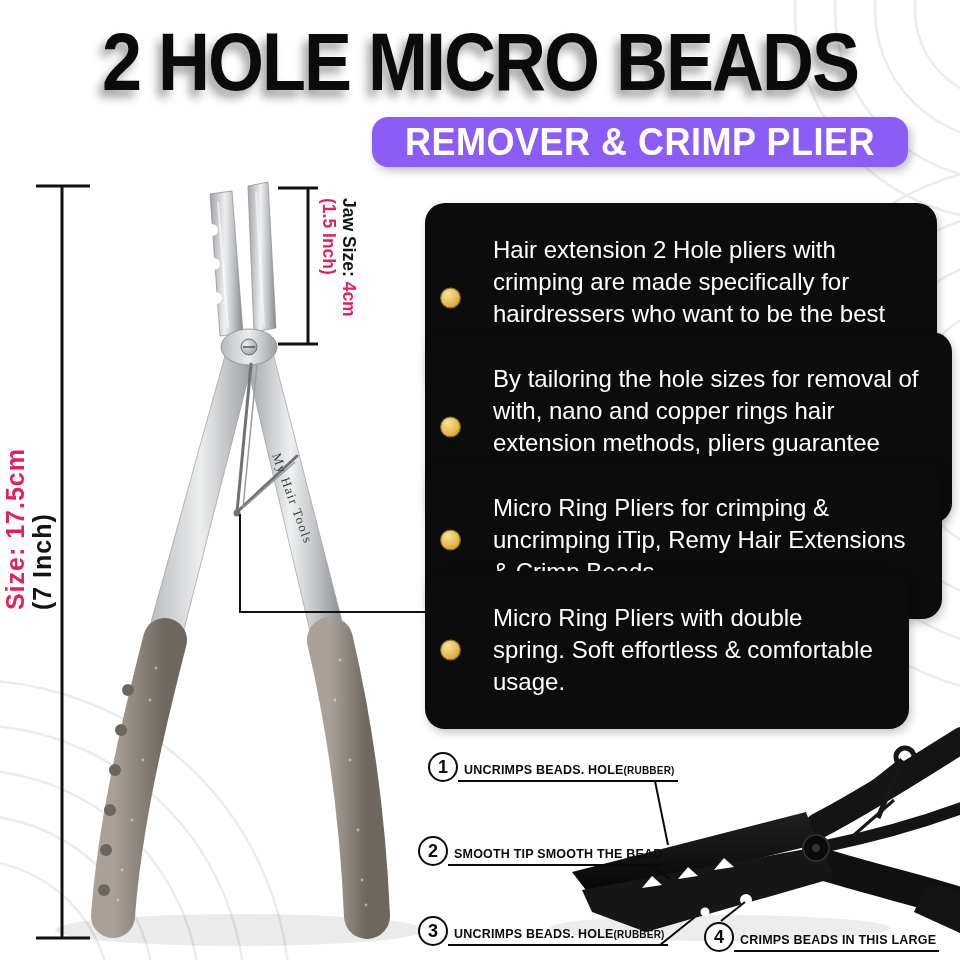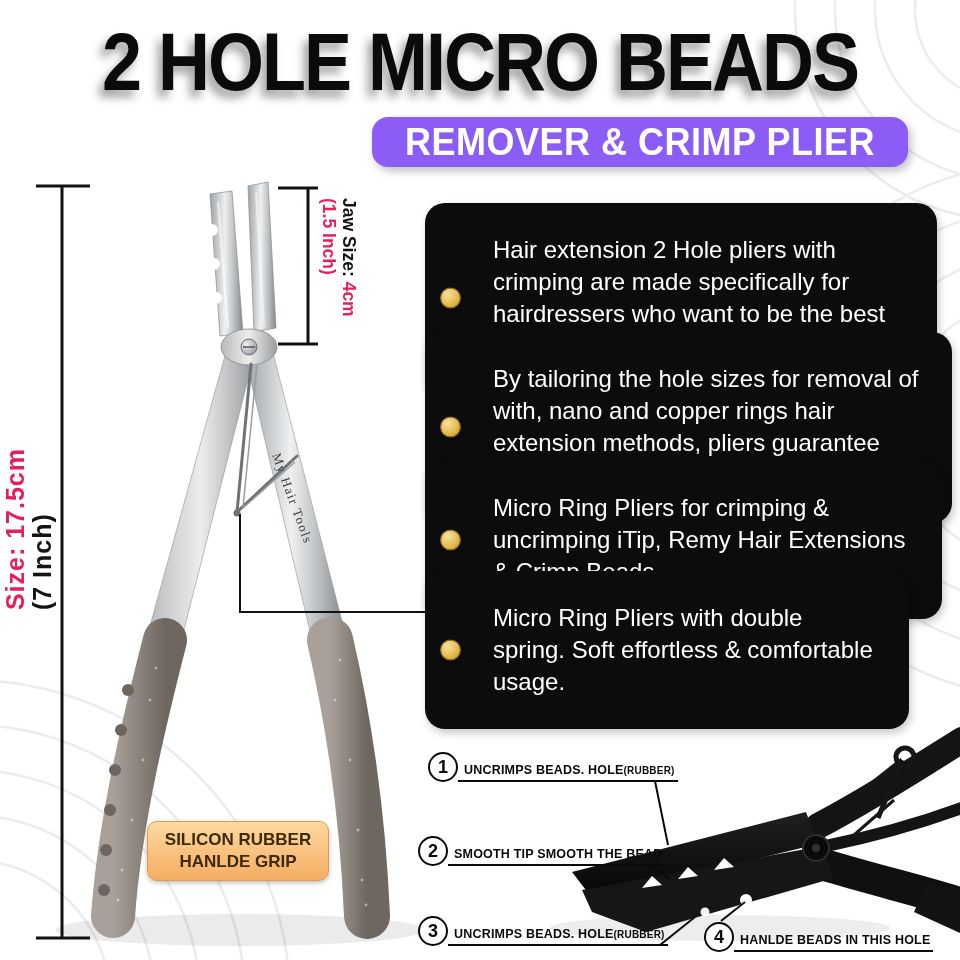--- a/index.html
+++ b/index.html
@@ -230,35 +230,31 @@
   </div>
   <div class="feature" id="feature-3">
     <span class="dot"></span>
     <p>Micro Ring Pliers for crimping &amp; uncrimping iTip, Remy Hair Extensions &amp; Crimp Beads.</p>
   </div>
   <div class="feature" id="feature-4">
     <span class="dot"></span>
     <p>Micro Ring Pliers with double spring. Soft effortless &amp; comfortable usage.</p>
   </div>
 
-  <div class="grip-badge">
-    <span>SILICON RUBBER</span>
-    <span>HANLDE GRIP</span>
-  </div>
 
   <div class="callout" id="callout-1">
     <span class="num">1</span>
     <span class="lbl"><span>UNCRIMPS BEADS. HOLE</span><span class="sfx">(RUBBER)</span></span>
   </div>
   <div class="callout" id="callout-2">
     <span class="num">2</span>
     <span class="lbl"><span>SMOOTH TIP SMOOTH THE BEAD</span><span class="sfx"></span></span>
   </div>
   <div class="callout" id="callout-3">
     <span class="num">3</span>
     <span class="lbl"><span>UNCRIMPS BEADS. HOLE</span><span class="sfx">(RUBBER)</span></span>
   </div>
   <div class="callout" id="callout-4">
     <span class="num">4</span>
-    <span class="lbl"><span>HANLDE BEADS IN THIS HOLE</span><span class="sfx"></span></span>
+    <span class="lbl"><span>CRIMPS BEADS IN THIS LARGE</span><span class="sfx"></span></span>
   </div>
 
 </div>
 
 </body></html>

